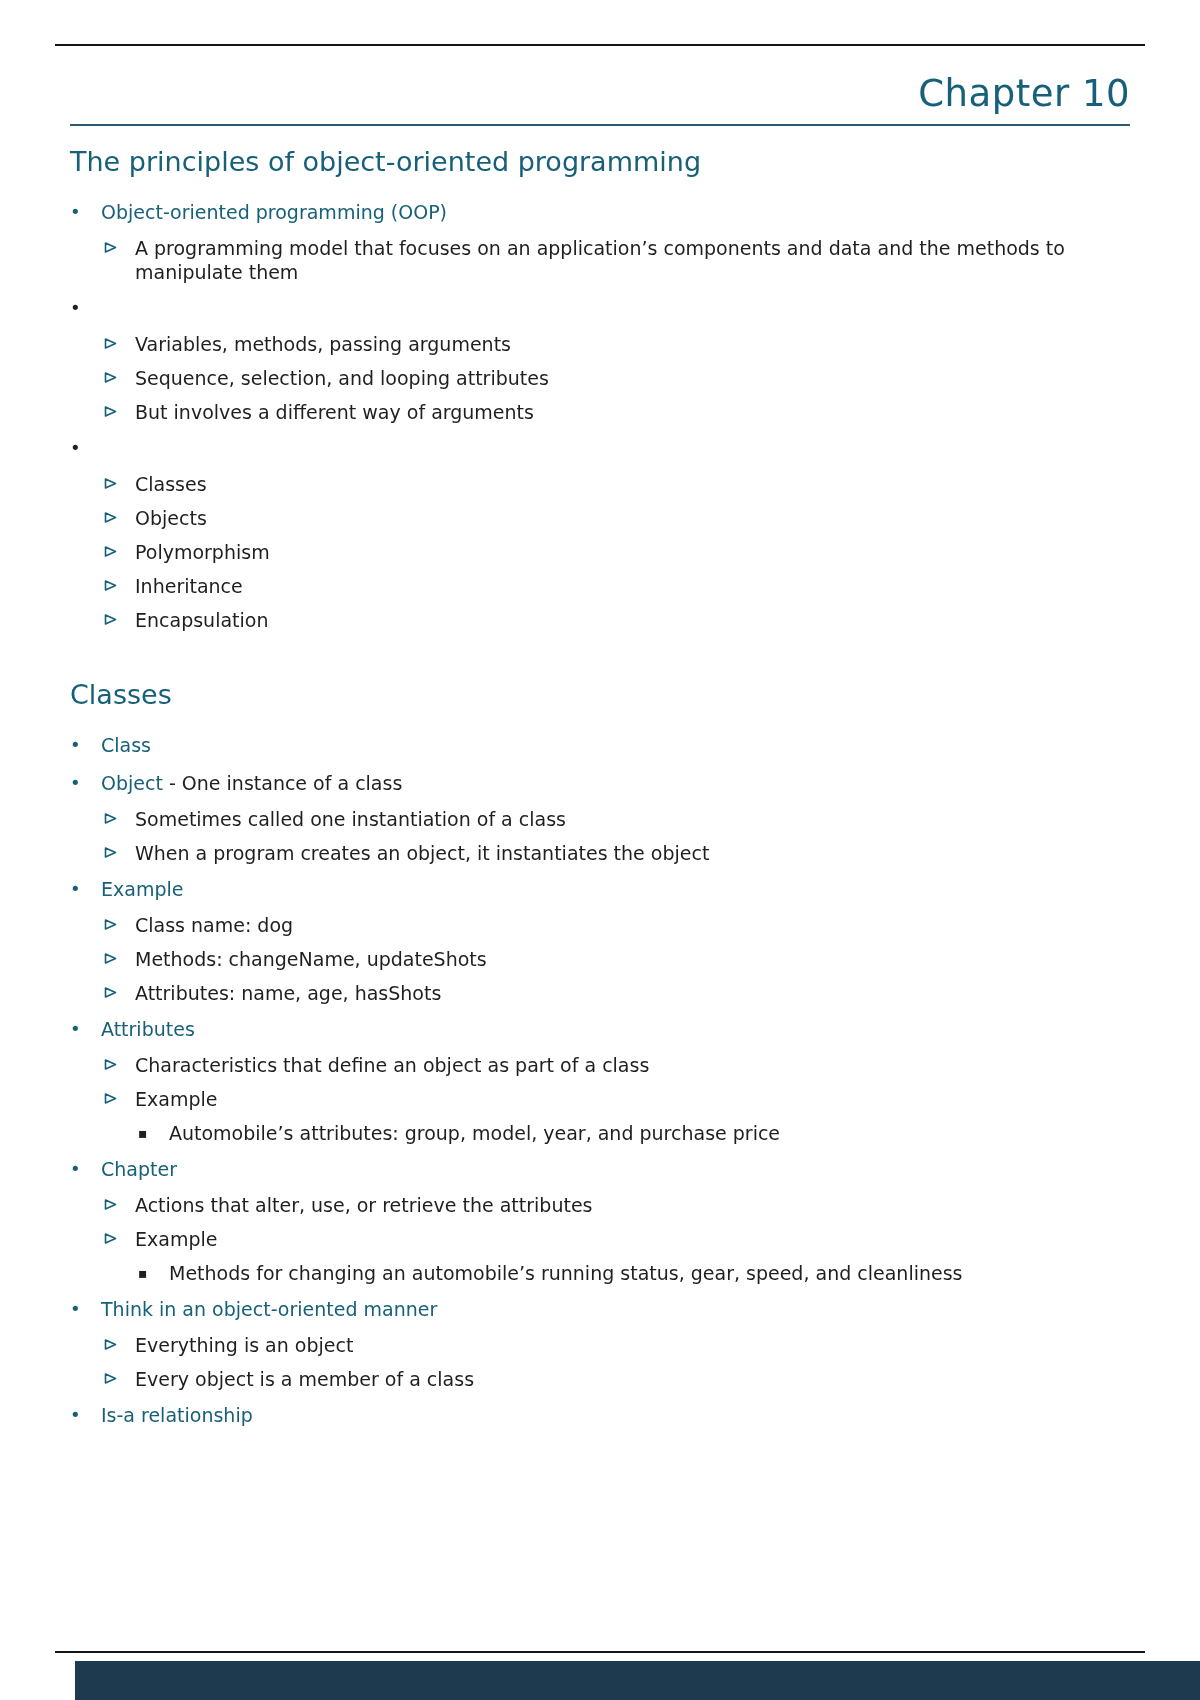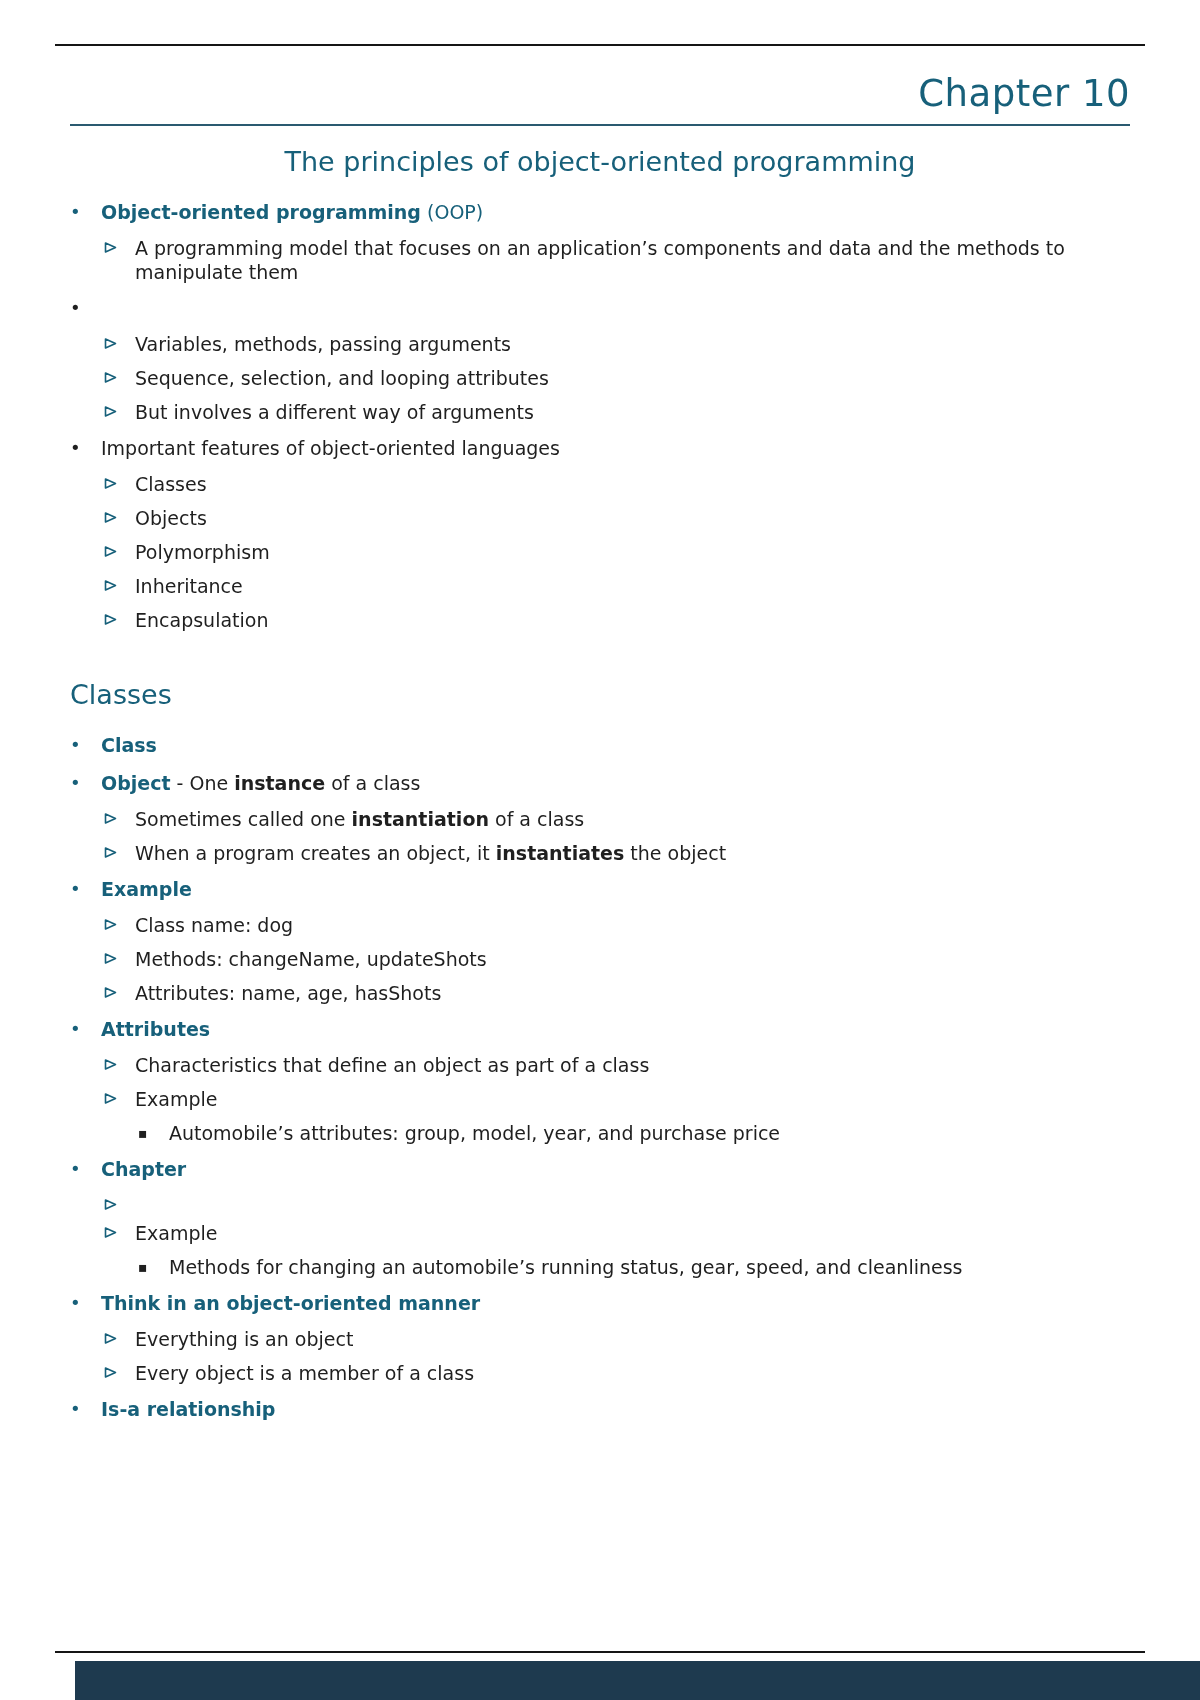--- a/index.html
+++ b/index.html
@@ -33,21 +33,20 @@
   .title-rule {
     margin-top: 9px;
     height: 2px;
     background: #2a5a70;
   }
   .page-subtitle {
     margin-top: 20px;
     font-size: 27px;
     font-weight: 400;
     color: var(--accent, #17607a);
-    text-align: center;
   }
   .doc-body { margin-top: 16px; }
   .section-heading {
     font-size: 27px;
     font-weight: 400;
     color: var(--accent, #17607a);
     margin: 42px 0 16px 0;
   }
   .item {
     display: flex;
@@ -62,21 +61,21 @@
     flex: 0 0 31px;
     width: 31px;
     display: inline-block;
   }
   .marker.m1 { font-size: 18px; color: #1f1f1f; }
   .marker.m1.accent { color: var(--accent, #17607a); }
   .marker.m2 { color: var(--accent, #17607a); }
   .marker.m2 svg { margin-top: 5px; display: block; }
   .marker.m3 { font-size: 14px; color: #1f1f1f; }
   .text { flex: 1 1 auto; }
-  .text .b { font-weight: bold; }
+  .text .b { font-weight: normal; }
   .text .a { color: var(--accent, #17607a); }
   .bottom-rule {
     position: absolute;
     left: 55px;
     width: 1090px;
     top: 1651px;
     height: 2px;
     background: #151515;
   }
   .footer-bar {
@@ -131,21 +130,20 @@
       <div class="item l2">
         <span class="marker m2">
           <svg width="13" height="13" viewBox="0 0 13 13">
             <path d="M1.5 2 L11.5 6.5 L1.5 11 Z" fill="none" stroke="currentColor" stroke-width="1.6" stroke-linejoin="round"></path>
           </svg>
         </span>
         <span class="text"><span>But involves a different way of arguments</span></span>
       </div>
       <div class="item l1">
         <span class="marker m1">•</span>
-        <span class="text"><span>Important features of object-oriented languages</span></span>
       </div>
       <div class="item l2">
         <span class="marker m2">
           <svg width="13" height="13" viewBox="0 0 13 13">
             <path d="M1.5 2 L11.5 6.5 L1.5 11 Z" fill="none" stroke="currentColor" stroke-width="1.6" stroke-linejoin="round"></path>
           </svg>
         </span>
         <span class="text"><span>Classes</span></span>
       </div>
       <div class="item l2">
@@ -260,20 +258,21 @@
       <div class="item l1">
         <span class="marker m1 accent">•</span>
         <span class="text"><span class="b a">Chapter</span></span>
       </div>
       <div class="item l2">
         <span class="marker m2">
           <svg width="13" height="13" viewBox="0 0 13 13">
             <path d="M1.5 2 L11.5 6.5 L1.5 11 Z" fill="none" stroke="currentColor" stroke-width="1.6" stroke-linejoin="round"></path>
           </svg>
         </span>
+        <span class="text"><span>Actions that alter, use, or retrieve the attributes</span></span>
       </div>
       <div class="item l2">
         <span class="marker m2">
           <svg width="13" height="13" viewBox="0 0 13 13">
             <path d="M1.5 2 L11.5 6.5 L1.5 11 Z" fill="none" stroke="currentColor" stroke-width="1.6" stroke-linejoin="round"></path>
           </svg>
         </span>
         <span class="text"><span>Example</span></span>
       </div>
       <div class="item l3">

